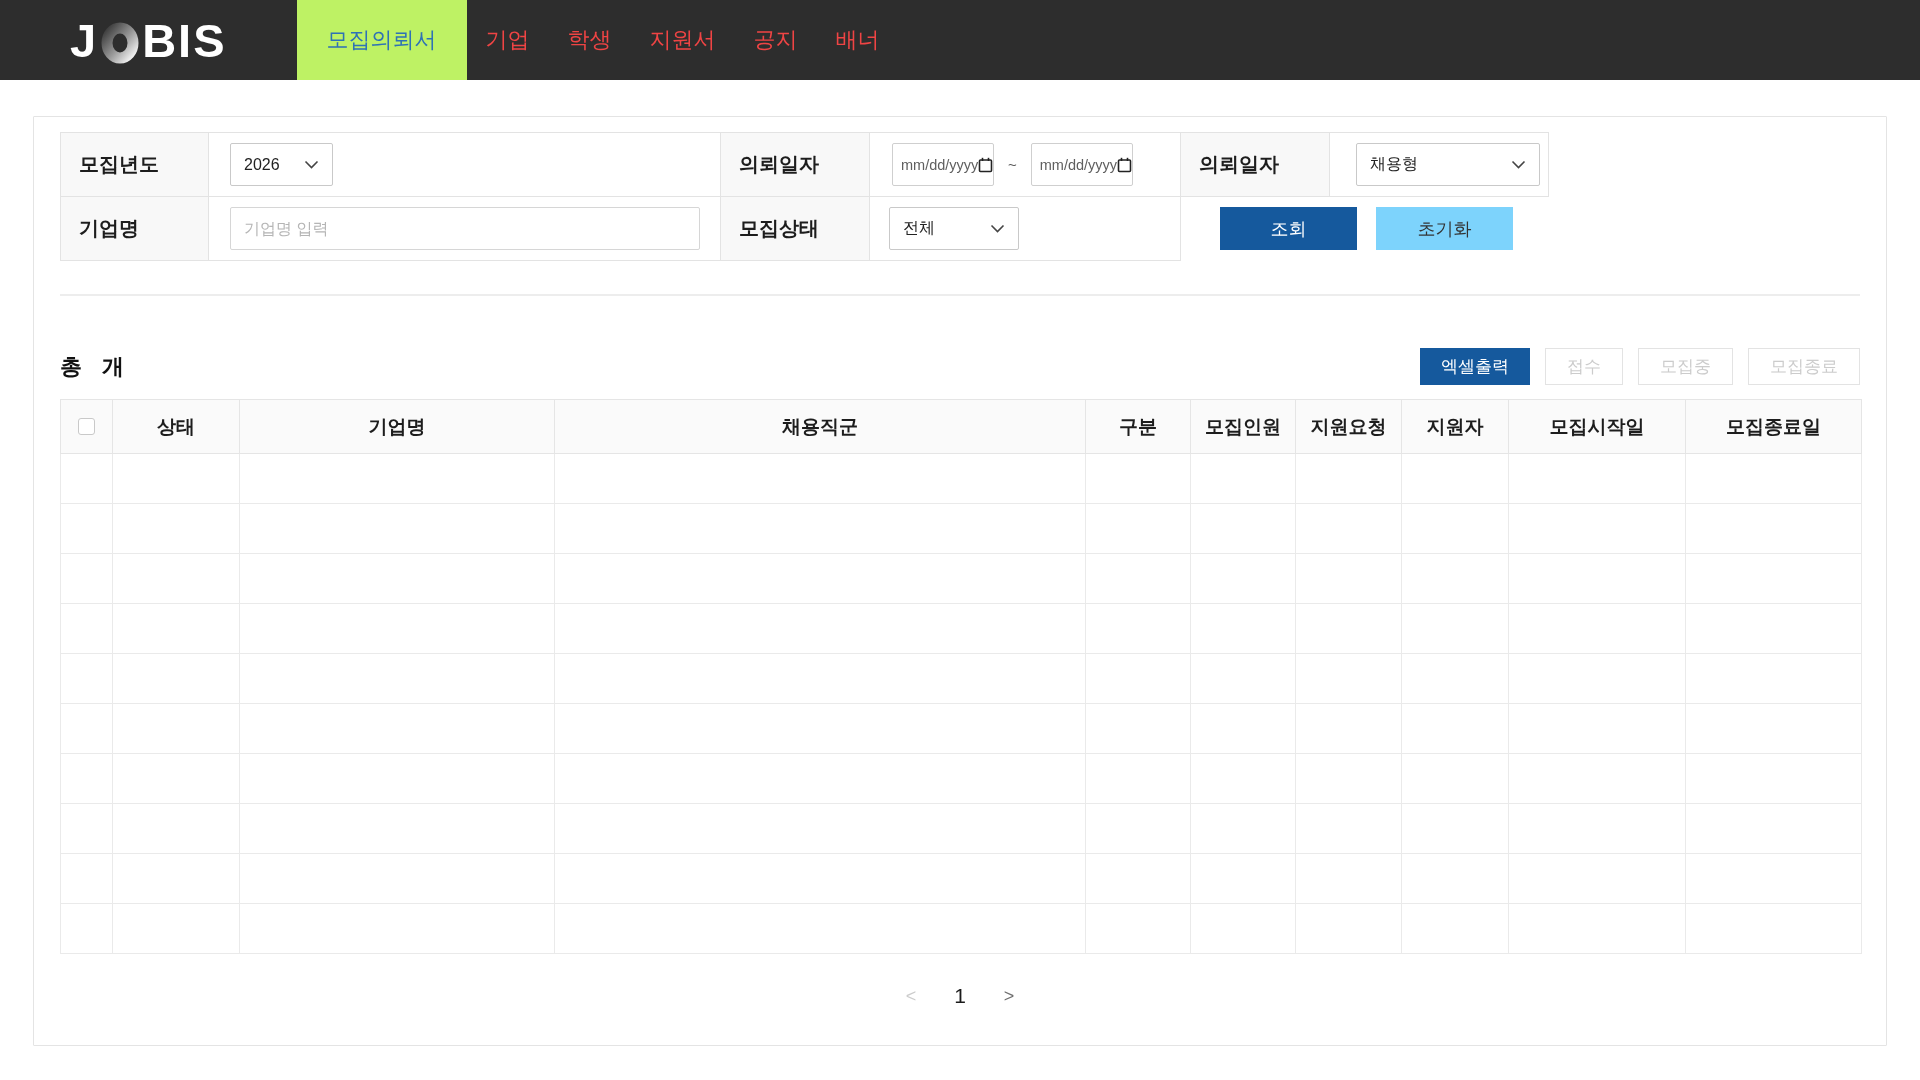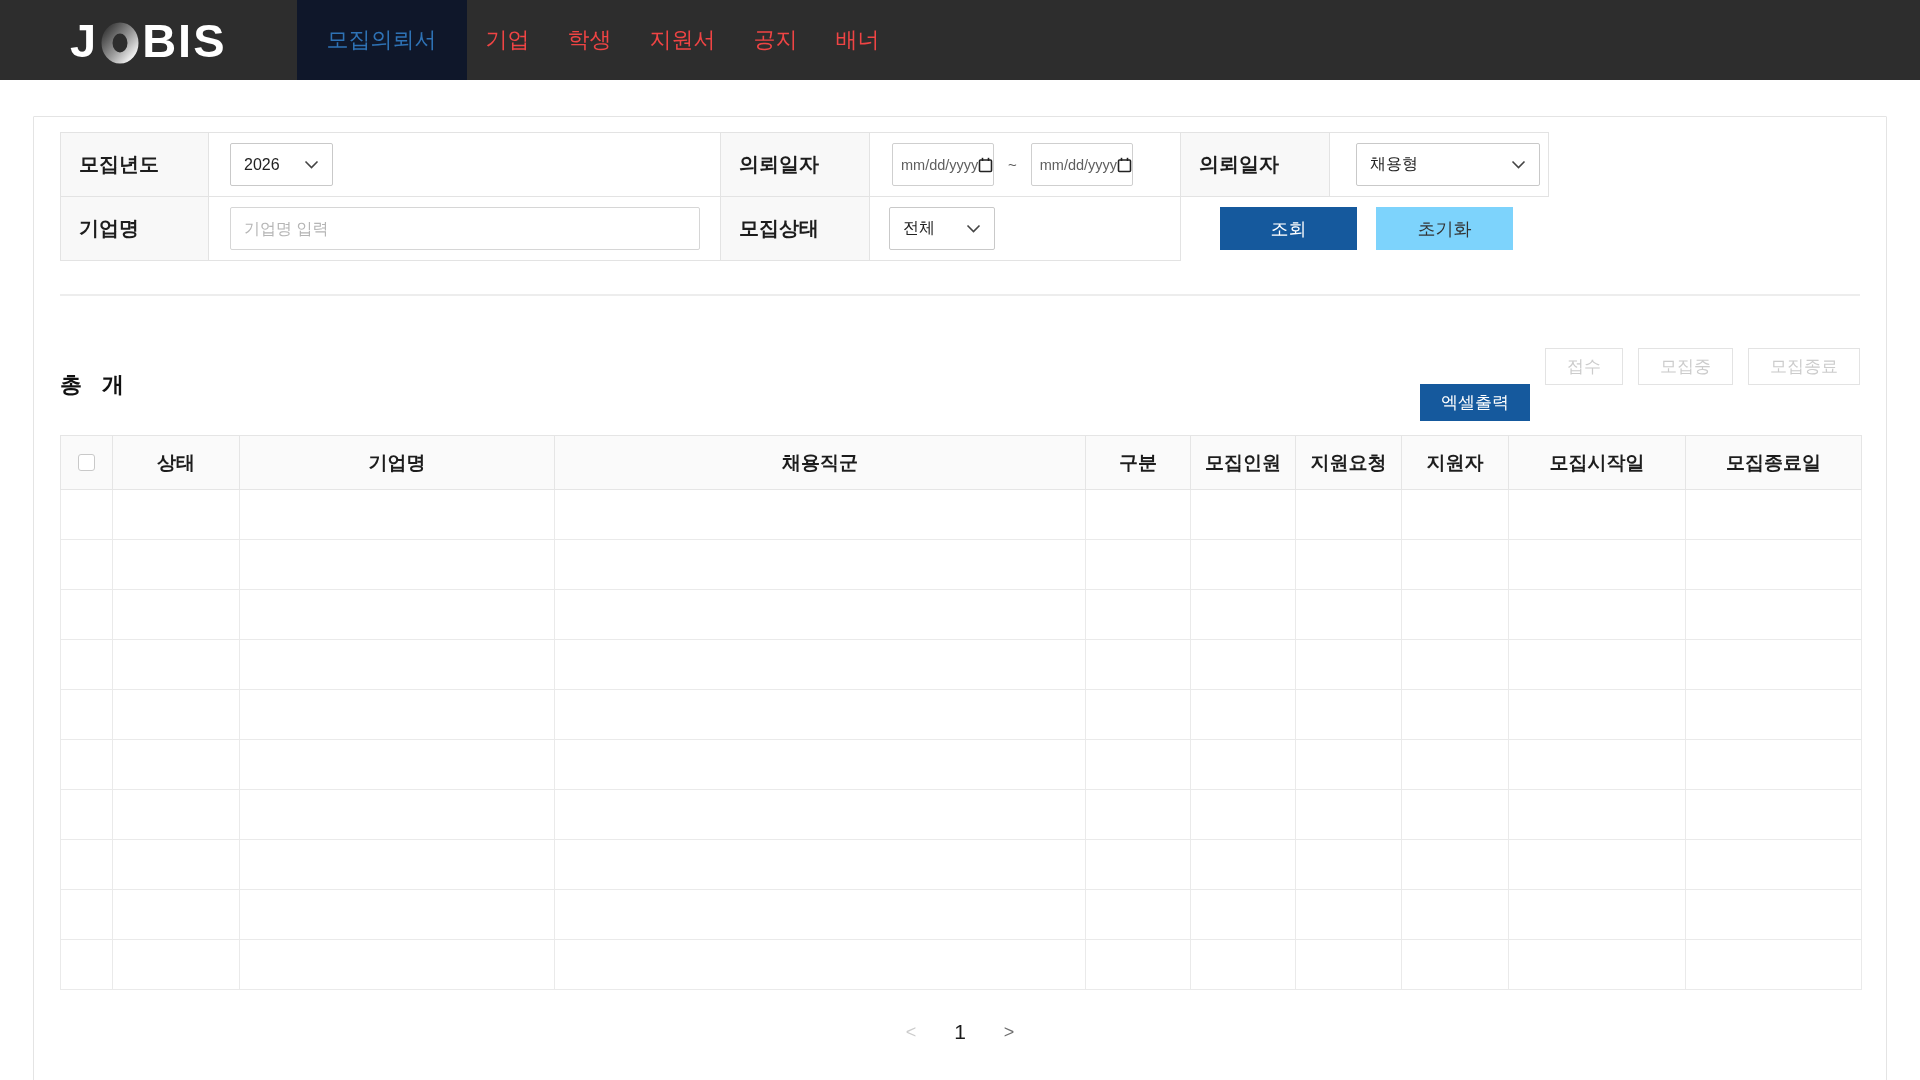--- a/index.html
+++ b/index.html
@@ -7,21 +7,21 @@
     font-family:"Liberation Sans","DejaVu Sans",sans-serif; color:#222; overflow:hidden; }
 
   
   .navbar { height:80px; background:#2d2d2d; display:flex; align-items:stretch; }
   .logo { display:flex; align-items:center; margin-left:70px; margin-right:70px;
     font-size:47px; font-weight:bold; color:#ffffff; letter-spacing:2px; }
   .logo svg { margin:0 1px; }
   .nav-tabs { display:flex; align-items:stretch; }
   .nav-item { display:flex; align-items:center; padding:0 19px; color:#ef4444;
     font-size:22px; cursor:pointer; }
-  .nav-item.active { background:#0f172a; color:#2e72b5; padding:0 30px; }
+  .nav-item.active { background:#bef264; color:#2e72b5; padding:0 30px; }
 
   
   .card { width:1854px; margin:36px 33px 0 33px; border:1px solid #e4e4e4;
     border-radius:1px; background:#fff; padding:15px 26px 37px 26px; }
 
   
   .filter-section { padding-bottom:33px; border-bottom:2px solid #ededed; }
   table.filter { border-collapse:collapse; width:1802px; table-layout:fixed; }
   table.filter td { border:1px solid #e3e3e3; height:64px; vertical-align:middle; }
   table.filter td.noborder { border:none; }
@@ -45,21 +45,21 @@
     font-size:18px; cursor:pointer; font-family:inherit; }
   .btn-reset { width:137px; height:43px; background:#7dd3fc; color:#333; border:none;
     font-size:18px; cursor:pointer; font-family:inherit; }
 
   
   .list-toolbar { margin-top:52px; display:flex; align-items:center; justify-content:space-between; }
   .total-text { font-size:22px; font-weight:bold; color:#111; display:flex; align-items:baseline; }
   .total-count { display:inline-block; min-width:10px; text-align:center; margin:0 5px; }
   .toolbar-btns { display:flex; gap:15px; }
   .btn-excel { height:37px; padding:0 21px; background:#15599d; color:#fff; border:none;
-    font-size:17px; cursor:pointer; font-family:inherit;margin-top:36px; }
+    font-size:17px; cursor:pointer; font-family:inherit; }
   .btn-ghost { height:37px; padding:0 21px; background:#fff; color:#cccccc;
     border:1px solid #e3e3e3; font-size:17px; cursor:pointer; font-family:inherit; }
 
   table.grid { border-collapse:collapse; table-layout:fixed; width:1801px; margin-top:14px;text-align:center; }
   table.grid th { border:1px solid #e5e5e5; height:54px; background:#fafafa;
     font-size:19px; font-weight:bold; color:#1d1d1d; }
   table.grid td { border:1px solid #eaeaea; height:50px; background:#fff; }
   .checkbox { width:17px; height:17px; border:1px solid #c9c9c9; border-radius:3px;
     background:#fff; margin:0 auto; cursor:pointer; }
 
@@ -167,21 +167,21 @@
       <tr>
         <td class="flabel">기업명</td>
         <td>
           <div class="ctrl-wrap" style="padding-left:21px;">
             <input class="text-input" type="text" placeholder="기업명 입력" style="">
           </div>
         </td>
         <td class="flabel">모집상태</td>
         <td>
           <div class="ctrl-wrap" style="padding-left:19px;">
-            <div class="select-box" style="width:106px;">
+            <div class="select-box" style="width:130px;">
               <span>전체</span>
               <svg class="icon-chev" width="15" height="9" viewBox="0 0 15 9">
                     <polyline points="1.5,1.5 7.5,7.5 13.5,1.5" fill="none" stroke="#444" stroke-width="1.6"></polyline>
                   </svg>
             </div>
           </div>
         </td>
         <td class="noborder" colspan="3">
           <div class="filter-btns">
             <button class="btn-search">조회</button>

